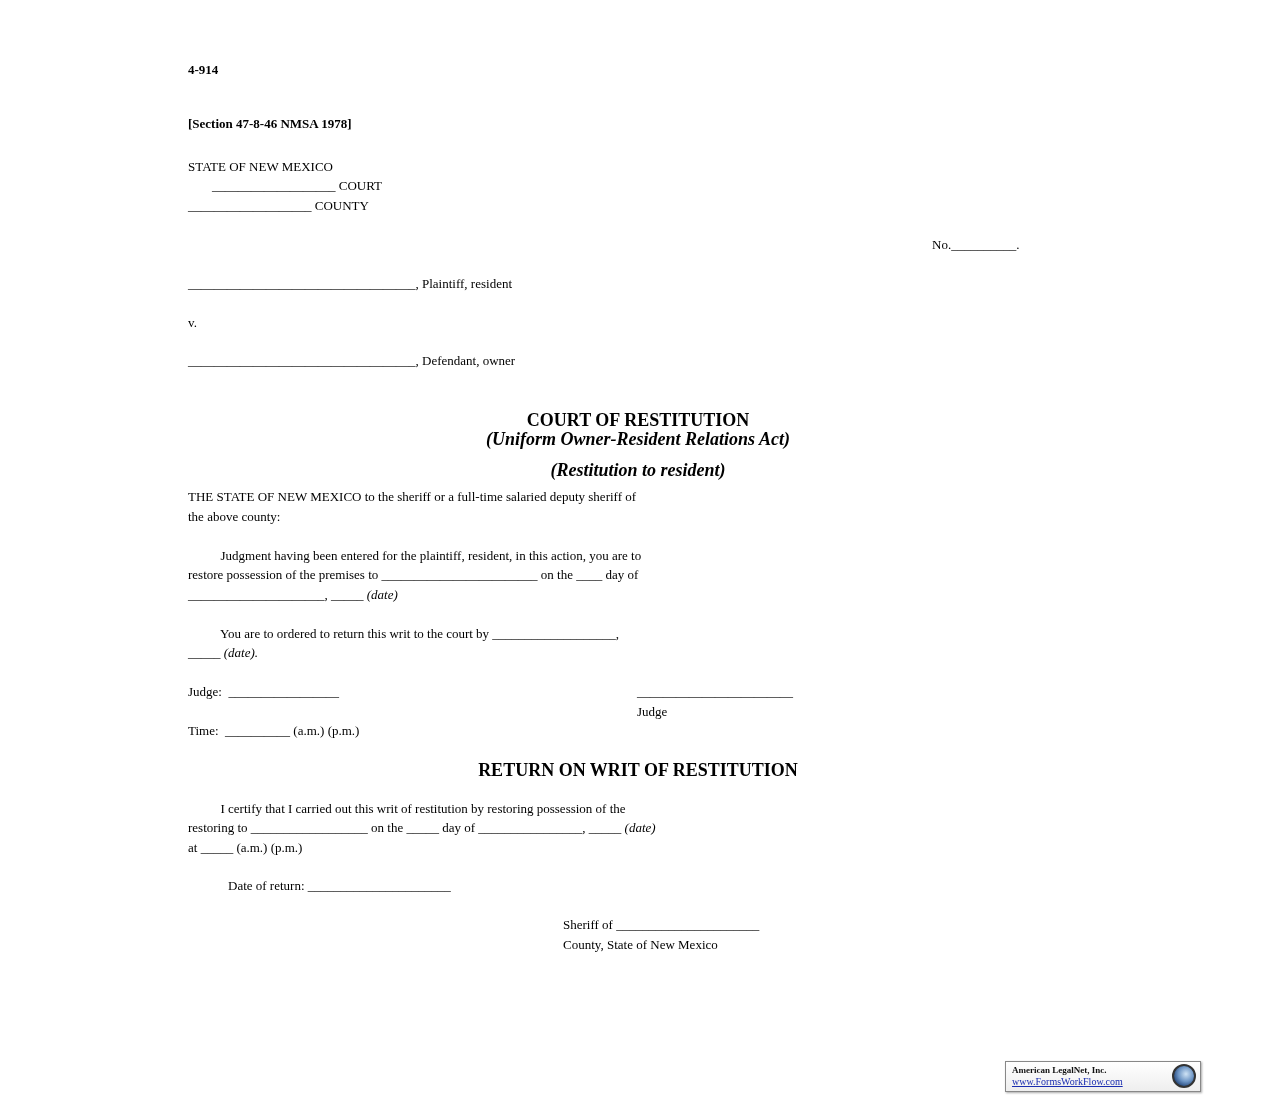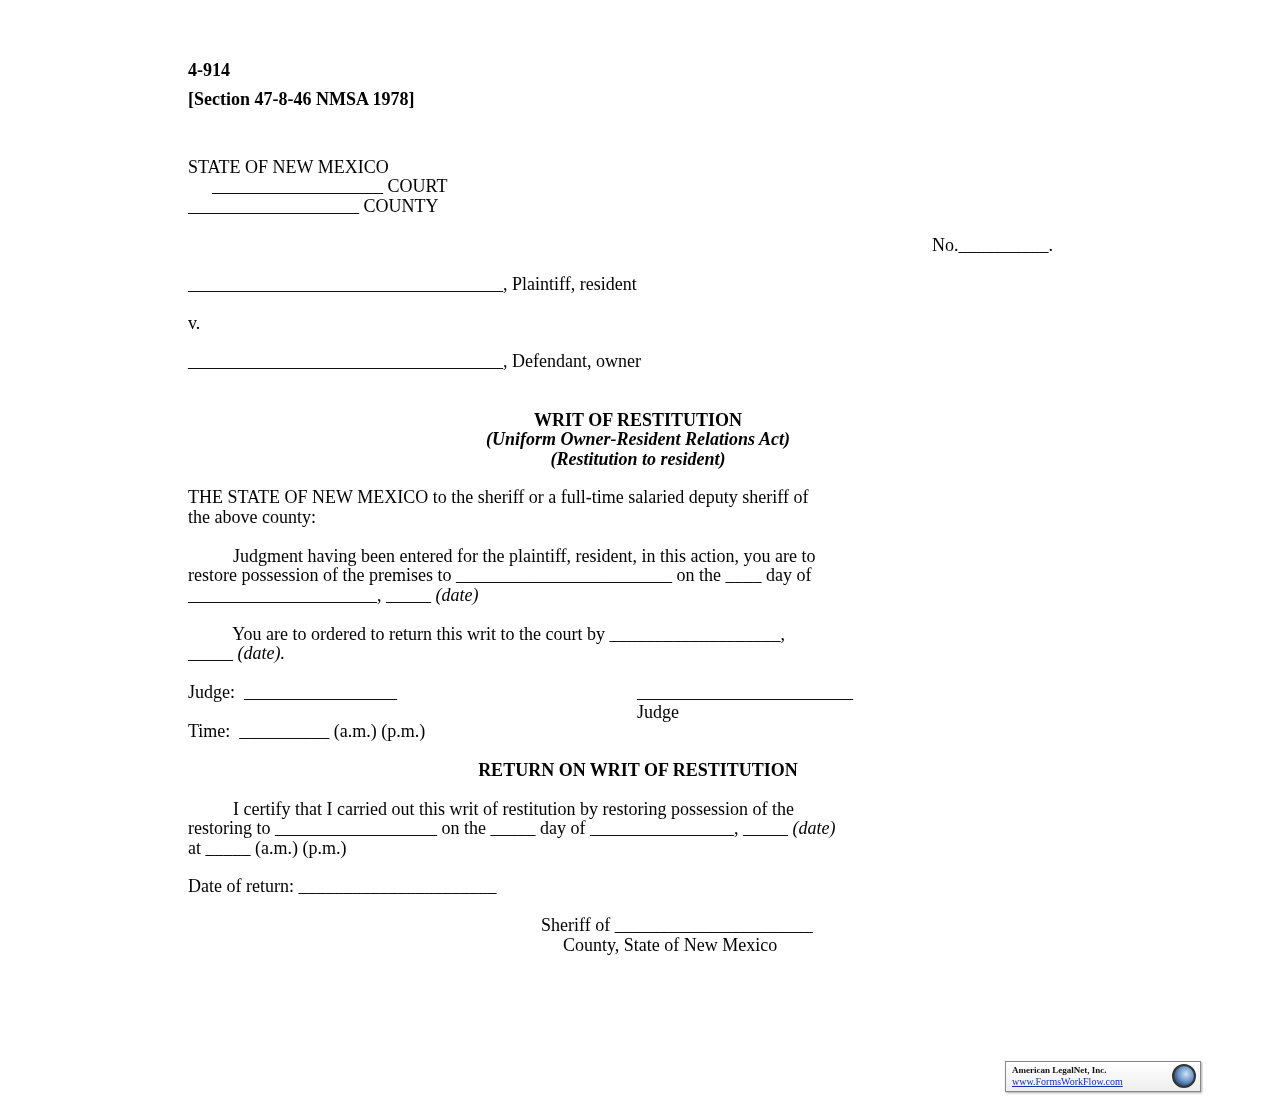--- a/index.html
+++ b/index.html
@@ -14,21 +14,21 @@
       overflow: hidden;
       font-family: "Liberation Serif", "DejaVu Serif", serif;
       color: #000;
       font-size: 18px;
     }
     .ln {
       position: absolute;
       left: 188px;
       white-space: pre;
       line-height: 20px;
-      font-size: 18px;
+      font-size: 13px;
     }
     .bold { font-weight: bold; }
     .ital { font-style: italic; }
     .center {
       position: absolute;
       left: 188px;
       width: 900px;
       text-align: center;
       white-space: pre;
       line-height: 20px;
@@ -74,35 +74,35 @@
       border: 2px solid #333;
       box-sizing: border-box;
     }
   </style>
 </head>
 <body>
 
 <div>
 
   <div class="ln bold" style="top:60px;">4-914</div>
-  <div class="ln bold" style="top:89px;">[Section 47-8-46 NMSA 1978]</div>
+  <div class="ln bold" style="top:114px;">[Section 47-8-46 NMSA 1978]</div>
 
   <div class="ln" style="top:157px;">STATE OF NEW MEXICO</div>
   <div class="ln" style="top:176px;margin-left:24px;">___________________ COURT</div>
   <div class="ln" style="top:196px;">___________________ COUNTY</div>
 
   <div class="ln" style="top:235px; left:932px;">No.__________.</div>
 
   <div class="ln" style="top:274px;">___________________________________, Plaintiff, resident</div>
   <div class="ln" style="top:313px;">v.</div>
   <div class="ln" style="top:351px;">___________________________________, Defendant, owner</div>
 
-  <div class="center bold" style="top:410px;">WRIT OF RESTITUTION</div>
+  <div class="center bold" style="top:410px;">COURT OF RESTITUTION</div>
   <div class="center bold ital" style="top:429px;">(Uniform Owner-Resident Relations Act)</div>
-  <div class="center bold ital" style="top:449px;">(Restitution to resident)</div>
+  <div class="center bold ital" style="top:460px;">(Restitution to resident)</div>
 
   <div class="ln" style="top:487px;">THE STATE OF NEW MEXICO to the sheriff or a full-time salaried deputy sheriff of</div>
   <div class="ln" style="top:507px;">the above county:</div>
 
   <div class="ln" style="top:546px;">          Judgment having been entered for the plaintiff, resident, in this action, you are to</div>
   <div class="ln" style="top:565px;">restore possession of the premises to ________________________ on the ____ day of</div>
   <div class="ln" style="top:585px;"><span>_____________________, _____ </span><span class="ital">(date)</span></div>
 
   <div class="ln" style="top:624px;">          You are to ordered to return this writ to the court by ___________________,</div>
   <div class="ln" style="top:643px;text-align:right;"><span>_____ </span><span class="ital">(date).</span></div>
@@ -111,23 +111,23 @@
   <div class="ln" style="top:682px; left:637px;">________________________</div>
   <div class="ln" style="top:702px; left:637px;">Judge</div>
   <div class="ln" style="top:721px;">Time:  __________ (a.m.) (p.m.)</div>
 
   <div class="center bold" style="top:760px;">RETURN ON WRIT OF RESTITUTION</div>
 
   <div class="ln" style="top:799px;">          I certify that I carried out this writ of restitution by restoring possession of the</div>
   <div class="ln" style="top:818px;"><span>restoring to __________________ on the _____ day of ________________, _____ </span><span class="ital">(date)</span></div>
   <div class="ln" style="top:838px;">at _____ (a.m.) (p.m.)</div>
 
-  <div class="ln" style="top:876px;">Date of return: ______________________</div>
+  <div class="ln" style="top:876px;margin-left:40px;">Date of return: ______________________</div>
 
-  <div class="ln" style="top:915px; left:541px;">Sheriff of ______________________</div>
+  <div class="ln" style="top:915px; left:563px;">Sheriff of ______________________</div>
   <div class="ln" style="top:935px; left:563px;">County, State of New Mexico</div>
 
 </div>
 
 <div class="logo-box">
   <div class="logo-line1">American LegalNet, Inc.</div>
   <div class="logo-line2">www.FormsWorkFlow.com</div>
   <div class="logo-globe"></div>
 </div>
 

